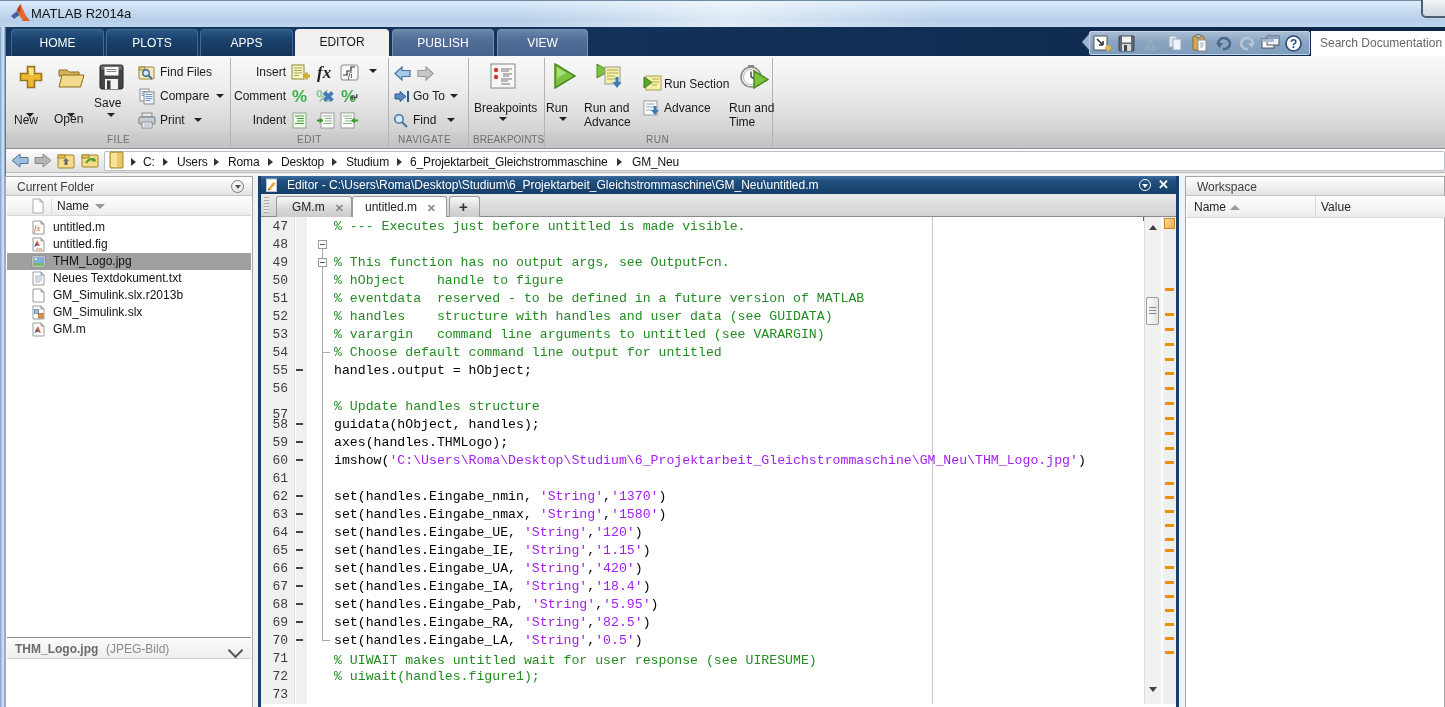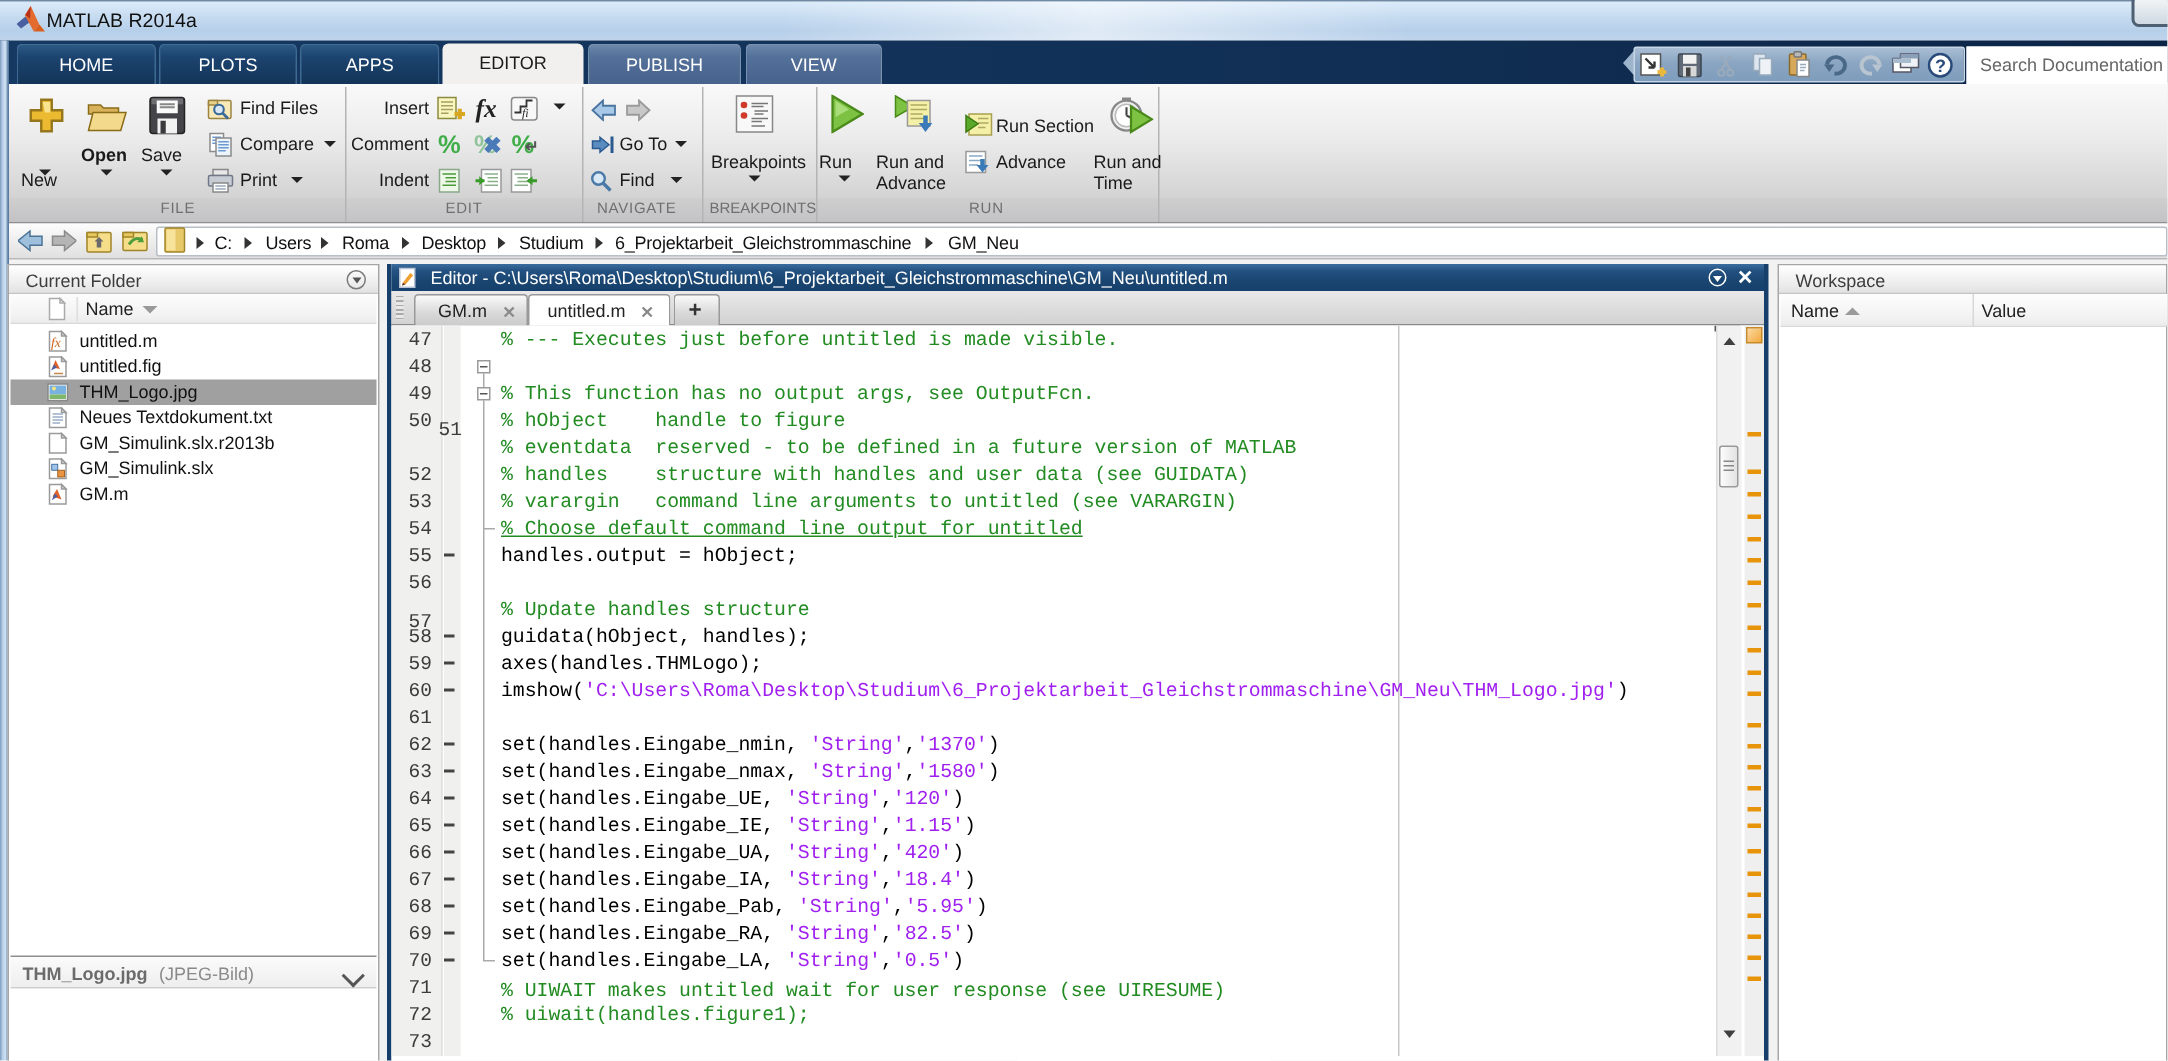--- a/index.html
+++ b/index.html
@@ -186,21 +186,21 @@
 <svg class="abs" style="left:19px;top:65px" width="24" height="24" viewBox="0 0 24 24">
  <path d="M8.5 1.5 h7 v7 h7 v7 h-7 v7 h-7 v-7 h-7 v-7 h7 z" fill="#ecba30" stroke="#96761c" stroke-width="1.6"></path>
  <path d="M9.5 3 h5 v7 h-3.5 z" fill="#f9e390"></path>
 </svg>
 <div class="btnlabel" style="left:14px;top:113px;width:32px;">New</div>
 <div class="dd" style="left:26px;top:113px;"></div>
 <svg class="abs" style="left:58px;top:66px" width="27" height="23" viewBox="0 0 27 23">
  <path d="M1 4 h8 l2 2 h10 v4 h-20 z" fill="#d8b25a" stroke="#8a6d1a"></path>
  <path d="M1 21 L4 9 h22 l-3.5 12 z" fill="#f2d98c" stroke="#8a6d1a"></path>
 </svg>
-<div class="btnlabel" style="left:54px;top:96px;width:36px;font-weight:bold;">Open</div>
+<div class="btnlabel" style="left:54px;top:112px;width:36px;">Open</div>
 <div class="dd" style="left:67px;top:113px;"></div>
 <svg class="abs" style="left:99px;top:64px" width="25" height="26" viewBox="0 0 25 26">
  <rect x="1" y="1" width="23" height="24" rx="2" fill="#454549" stroke="#222"></rect>
  <rect x="2" y="1.5" width="21" height="4" fill="#8a8a8e" opacity=".6"></rect>
  <rect x="5.5" y="3" width="14" height="8.5" fill="#fafafa"></rect>
  <path d="M7.5 5.5 h10 M7.5 7.5 h10" stroke="#888" stroke-width="1.2"></path>
  <rect x="6" y="15" width="13" height="10" fill="#f2f2f2"></rect>
  <rect x="8" y="16.5" width="3.5" height="8.5" fill="#3a3a3e"></rect>
 </svg>
 <div class="btnlabel" style="left:94px;top:96px;width:36px;">Save</div>
@@ -480,21 +480,21 @@
       </div>
  </div>
  <div class="abs" id="code">
   <div id="gutter"></div>
       <div id="dashcol"></div>
       <div id="marginline"></div>
   <div class="lno" style="top:2px;">47</div>
   <div class="lno" style="top:20px;">48</div>
   <div class="lno" style="top:38px;">49</div>
   <div class="lno" style="top:56px;">50</div>
-  <div class="lno" style="top:62px;padding-left:20px;">51</div>
+  <div class="lno" style="top:74px;">51</div>
   <div class="lno" style="top:92px;">52</div>
   <div class="lno" style="top:110px;">53</div>
   <div class="lno" style="top:128px;">54</div>
   <div class="lno" style="top:146px;">55</div>
   <div class="lno" style="top:164px;">56</div>
   <div class="lno" style="top:166px;margin-top:24px;">57</div>
   <div class="lno" style="top:200px;">58</div>
   <div class="lno" style="top:218px;">59</div>
   <div class="lno" style="top:236px;">60</div>
   <div class="lno" style="top:254px;">61</div>
@@ -527,21 +527,21 @@
   <div class="foldstub" style="left:61px;top:135px;width:8px;"></div>
   <div class="foldstub" style="left:61px;top:423px;width:8px;"></div>
   <div class="foldbox" style="left:57px;top:23px;"></div>
   <div class="foldbox" style="left:57px;top:41px;"></div>
   <div class="cl cm" style="top:2px;">% --- Executes just before untitled is made visible.</div>
   <div class="cl cm" style="top:38px;">% This function has no output args, see OutputFcn.</div>
   <div class="cl cm" style="top:56px;">% hObject    handle to figure</div>
   <div class="cl cm" style="top:74px;">% eventdata  reserved - to be defined in a future version of MATLAB</div>
   <div class="cl cm" style="top:92px;">% handles    structure with handles and user data (see GUIDATA)</div>
   <div class="cl cm" style="top:110px;">% varargin   command line arguments to untitled (see VARARGIN)</div>
-  <div class="cl cm" style="top:128px;text-decoration:underline;">% Choose default command line output for untitled</div>
+  <div class="cl cm" style="top:128px;">% Choose default command line output for untitled</div>
   <div class="cl" style="top:146px;">handles.output = hObject;</div>
   <div class="cl cm" style="top:182px;">% Update handles structure</div>
   <div class="cl" style="top:200px;">guidata(hObject, handles);</div>
   <div class="cl" style="top:218px;">axes(handles.THMLogo);</div>
   <div class="cl" style="top:236px;">imshow(<span class="st">'C:\Users\Roma\Desktop\Studium\6_Projektarbeit_Gleichstrommaschine\GM_Neu\THM_Logo.jpg'</span>)</div>
   <div class="cl" style="top:272px;">set(handles.Eingabe_nmin, <span class="st">'String'</span>,<span class="st">'1370'</span>)</div>
   <div class="cl" style="top:290px;">set(handles.Eingabe_nmax, <span class="st">'String'</span>,<span class="st">'1580'</span>)</div>
   <div class="cl" style="top:308px;">set(handles.Eingabe_UE, <span class="st">'String'</span>,<span class="st">'120'</span>)</div>
   <div class="cl" style="top:326px;">set(handles.Eingabe_IE, <span class="st">'String'</span>,<span class="st">'1.15'</span>)</div>
   <div class="cl" style="top:344px;">set(handles.Eingabe_UA, <span class="st">'String'</span>,<span class="st">'420'</span>)</div>

